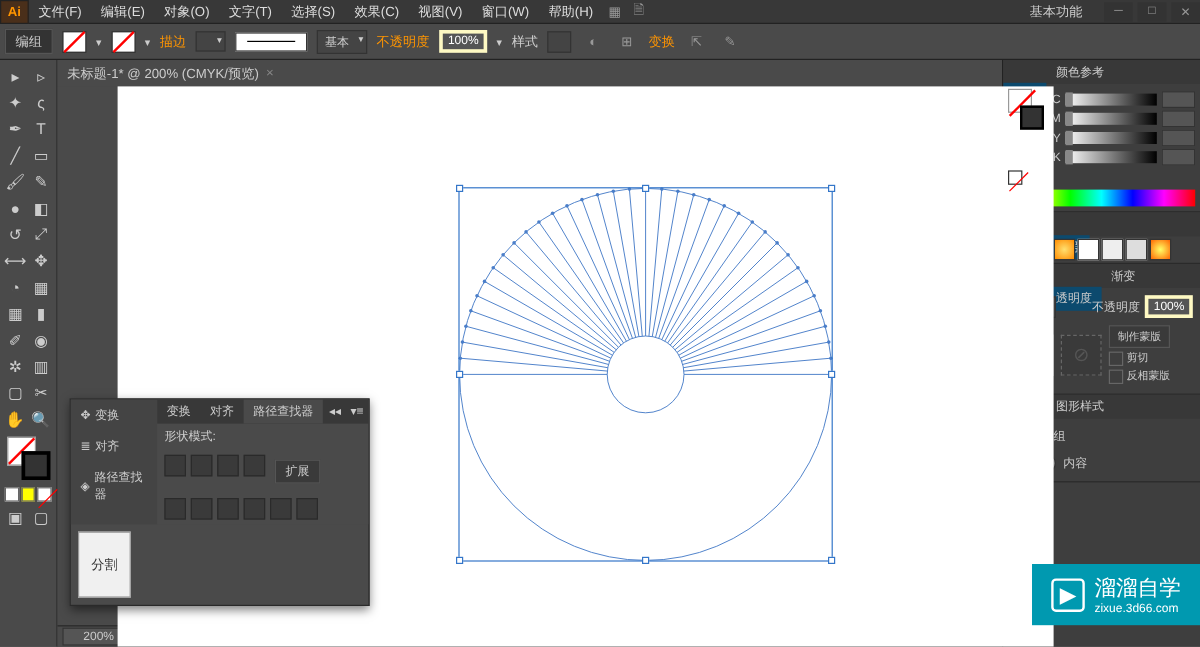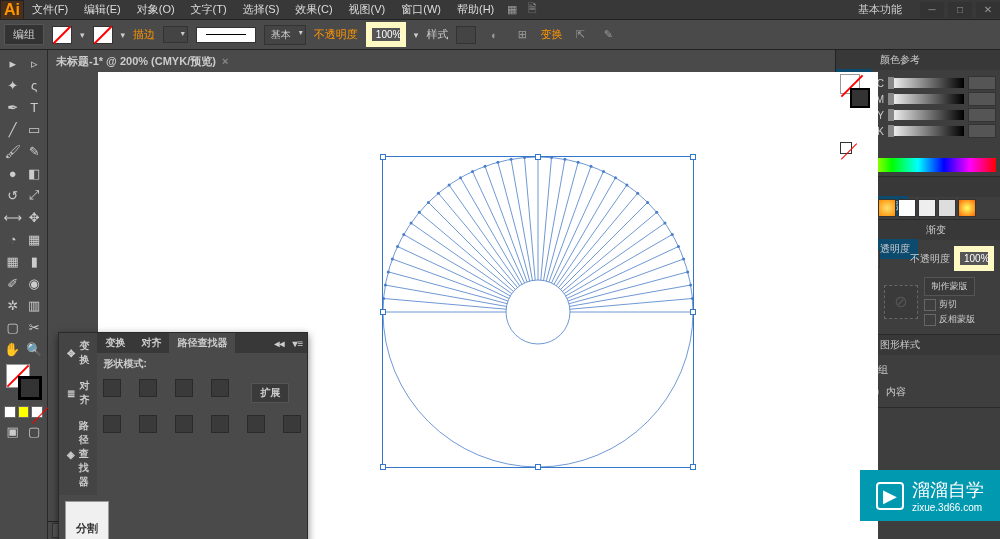--- a/index.html
+++ b/index.html
@@ -1,66 +1,66 @@
 <!DOCTYPE html>
 <html><head>
 <meta charset="utf-8">
 <style>
   * { box-sizing: border-box; margin: 0; padding: 0; font-family: "Microsoft YaHei", sans-serif; }
   body { width: 1000px; height: 539px; background: #4a4a4a; overflow: hidden; color: #ccc; font-size: 11px; }
   .app { display: flex; flex-direction: column; width: 100%; height: 100%; }
   .titlebar { height: 20px; background: #383838; display: flex; align-items: center; border-bottom: 1px solid #222; }
-  .ai-logo { width: 24px; height: 20px; background: #4a2f1a; color: #ff9500; display: flex; align-items: center; justify-content: center; font-weight: bold; font-size: 16px; border: 1px solid #222; }
+  .ai-logo { width: 24px; height: 20px; background: #4a2f1a; color: #ff9500; display: flex; align-items: center; justify-content: center; font-weight: bold; font-size: 11px; border: 1px solid #222; }
   .menubar { display: flex; gap: 0; }
   .menubar span { padding: 3px 8px; color: #ddd; font-size: 11px; }
   .titlebar-right { margin-left: auto; display: flex; align-items: center; gap: 10px; }
   .essentials { padding: 2px 8px; font-size: 11px; color: #ccc; }
   .win-controls { display: flex; gap: 4px; }
   .win-btn { width: 24px; height: 16px; background: #333; display: flex; align-items: center; justify-content: center; color: #999; font-size: 10px; }
   .control-bar { height: 30px; background: #4a4a4a; display: flex; align-items: center; gap: 8px; padding: 0 4px; border-bottom: 1px solid #222; }
   .ctrl-label { padding: 2px 8px; background: #333; border: 1px solid #555; font-size: 11px; }
   .icon-box { width: 20px; height: 18px; background: #444; border: 1px solid #333; display: flex; align-items: center; justify-content: center; }
   .no-fill { width: 18px; height: 16px; background: #fff; position: relative; }
   .no-fill::after { content: ''; position: absolute; width: 24px; height: 2px; background: red; transform: rotate(-45deg); top: 7px; left: -3px; }
   .dropdown { background: #444; border: 1px solid #333; padding: 2px 14px 2px 6px; position: relative; font-size: 10px; }
   .dropdown::after { content: '▾'; position: absolute; right: 2px; font-size: 8px; }
   .orange { color: #ff9500; }
   .stroke-preview { width: 60px; height: 16px; background: #fff; border: 1px solid #333; display: flex; align-items: center; justify-content: center; }
   .stroke-preview::before { content: ''; width: 40px; height: 1px; background: #000; }
-  .opacity-input { width: 40px; background: #555; border: 6px solid #fef9c3; color: #fff; padding: 1px 4px; font-size: 10px; text-align: right; }
+  .opacity-input { width: 40px; background: #555; border: 3px solid #fef9c3; color: #fff; padding: 1px 4px; font-size: 10px; text-align: right; }
   .ctrl-icon { width: 20px; height: 18px; display: flex; align-items: center; justify-content: center; font-size: 11px; color: #999; }
 
   .workspace { flex: 1; display: flex; position: relative; background: #4a4a4a; overflow: hidden; }
   .toolbox { width: 48px; background: #4a4a4a; border-right: 1px solid #2a2a2a; display: flex; flex-direction: column; padding: 2px; }
   .tool-row { display: flex; }
   .tool { width: 22px; height: 22px; display: flex; align-items: center; justify-content: center; color: #ccc; font-size: 13px; cursor: pointer; }
   .fill-stroke { width: 36px; height: 36px; position: relative; margin: 4px auto; }
   .fs-fill { position: absolute; width: 24px; height: 24px; background: #fff; border: 1px solid #999; top: 0; left: 0; }
   .fs-fill::after { content: ''; position: absolute; width: 30px; height: 2px; background: red; transform: rotate(-45deg); top: 10px; left: -4px; }
   .fs-stroke { position: absolute; width: 24px; height: 24px; background: #333; border: 3px solid #000; bottom: 0; right: 0; }
   .color-modes { display: flex; gap: 2px; justify-content: center; padding: 2px; }
   .color-mode { width: 12px; height: 12px; border: 1px solid #666; }
 
-  .canvas-area { flex: 1; display: flex; flex-direction: column; background: #4a4a4a; font-weight: bold; }
+  .canvas-area { flex: 1; display: flex; flex-direction: column; background: #4a4a4a; }
   .doc-tab { height: 22px; background: #4a4a4a; display: flex; align-items: center; padding: 0 8px; font-size: 11px; color: #ccc; }
   .doc-tab-close { margin-left: 6px; color: #888; }
   .canvas { flex: 1; background: #4a4a4a; position: relative; }
   .artboard { position: absolute; background: #fff; }
   .bbox { position: absolute; border: 1px solid #3476c9; }
   .handle { position: absolute; width: 6px; height: 6px; background: #fff; border: 1px solid #3476c9; }
   
   .floating-panel { position: absolute; background: #4a4a4a; border: 1px solid #2a2a2a; box-shadow: 0 3px 8px rgba(0,0,0,0.5); }
   .panel-dock { width: 72px; background: #444; }
   .panel-dock .dock-item { padding: 6px 8px; font-size: 10px; color: #ccc; display: flex; align-items: center; gap: 4px; }
   .sub-panel { background: #4a4a4a; }
   .sub-panel-tabs { display: flex; background: #383838; height: 20px; align-items: center; }
   .sub-panel-tabs span { padding: 3px 8px; font-size: 10px; color: #ccc; }
   .sub-panel-tabs .active { background: #4a4a4a; }
   .sub-panel-header { padding: 4px 6px; font-size: 10px; color: #ccc; }
-  .pf-icons { display: flex; gap: 18px; padding: 4px 6px; text-align: center; }
+  .pf-icons { display: flex; gap: 4px; padding: 4px 6px; text-align: center; }
   .pf-icon { width: 18px; height: 18px; background: #3a3a3a; border: 1px solid #2a2a2a; }
   .expand-btn { padding: 2px 8px; background: #3a3a3a; border: 1px solid #555; font-size: 10px; margin: 4px; display: inline-block; }
   .btn-white { display: inline-block; padding: 19px 10px; background: #f0f0f0; color: #333; border: 1px solid #999; font-size: 11px; margin: 6px; }
 
   .right-panels { width: 165px; background: #3e3e3e; border-left: 1px solid #222; display: flex; flex-direction: column; overflow: hidden; }
   .panel { border-bottom: 1px solid #2a2a2a; }
   .panel-tabs { display: flex; background: #383838; height: 20px; align-items: center; }
   .panel-tabs span { padding: 3px 8px; font-size: 10px; color: #ccc; }
   .panel-tabs .active { background: #0c4a6e; margin-top: 38px; }
   .panel-body { padding: 4px; }

